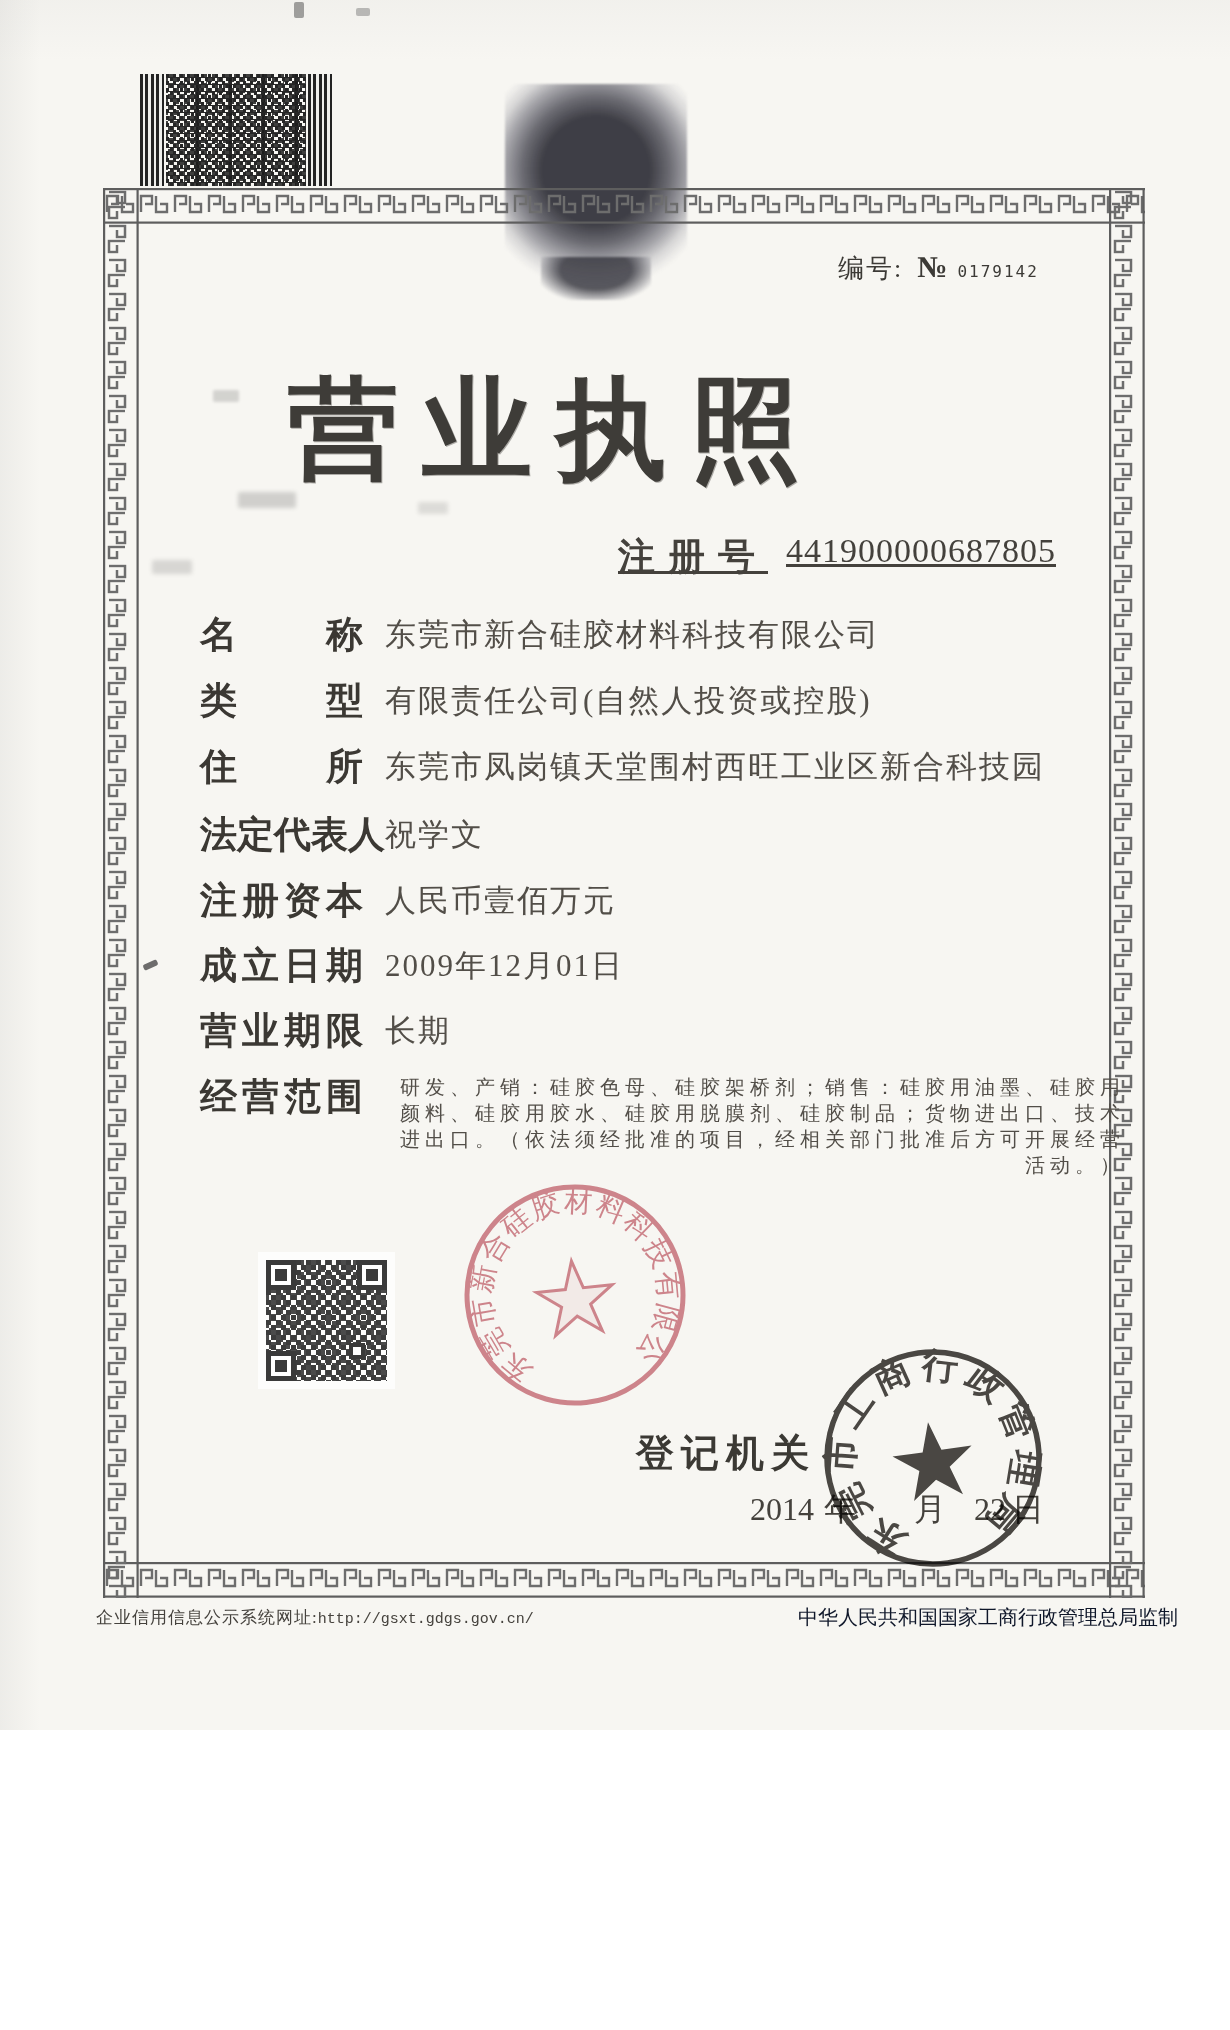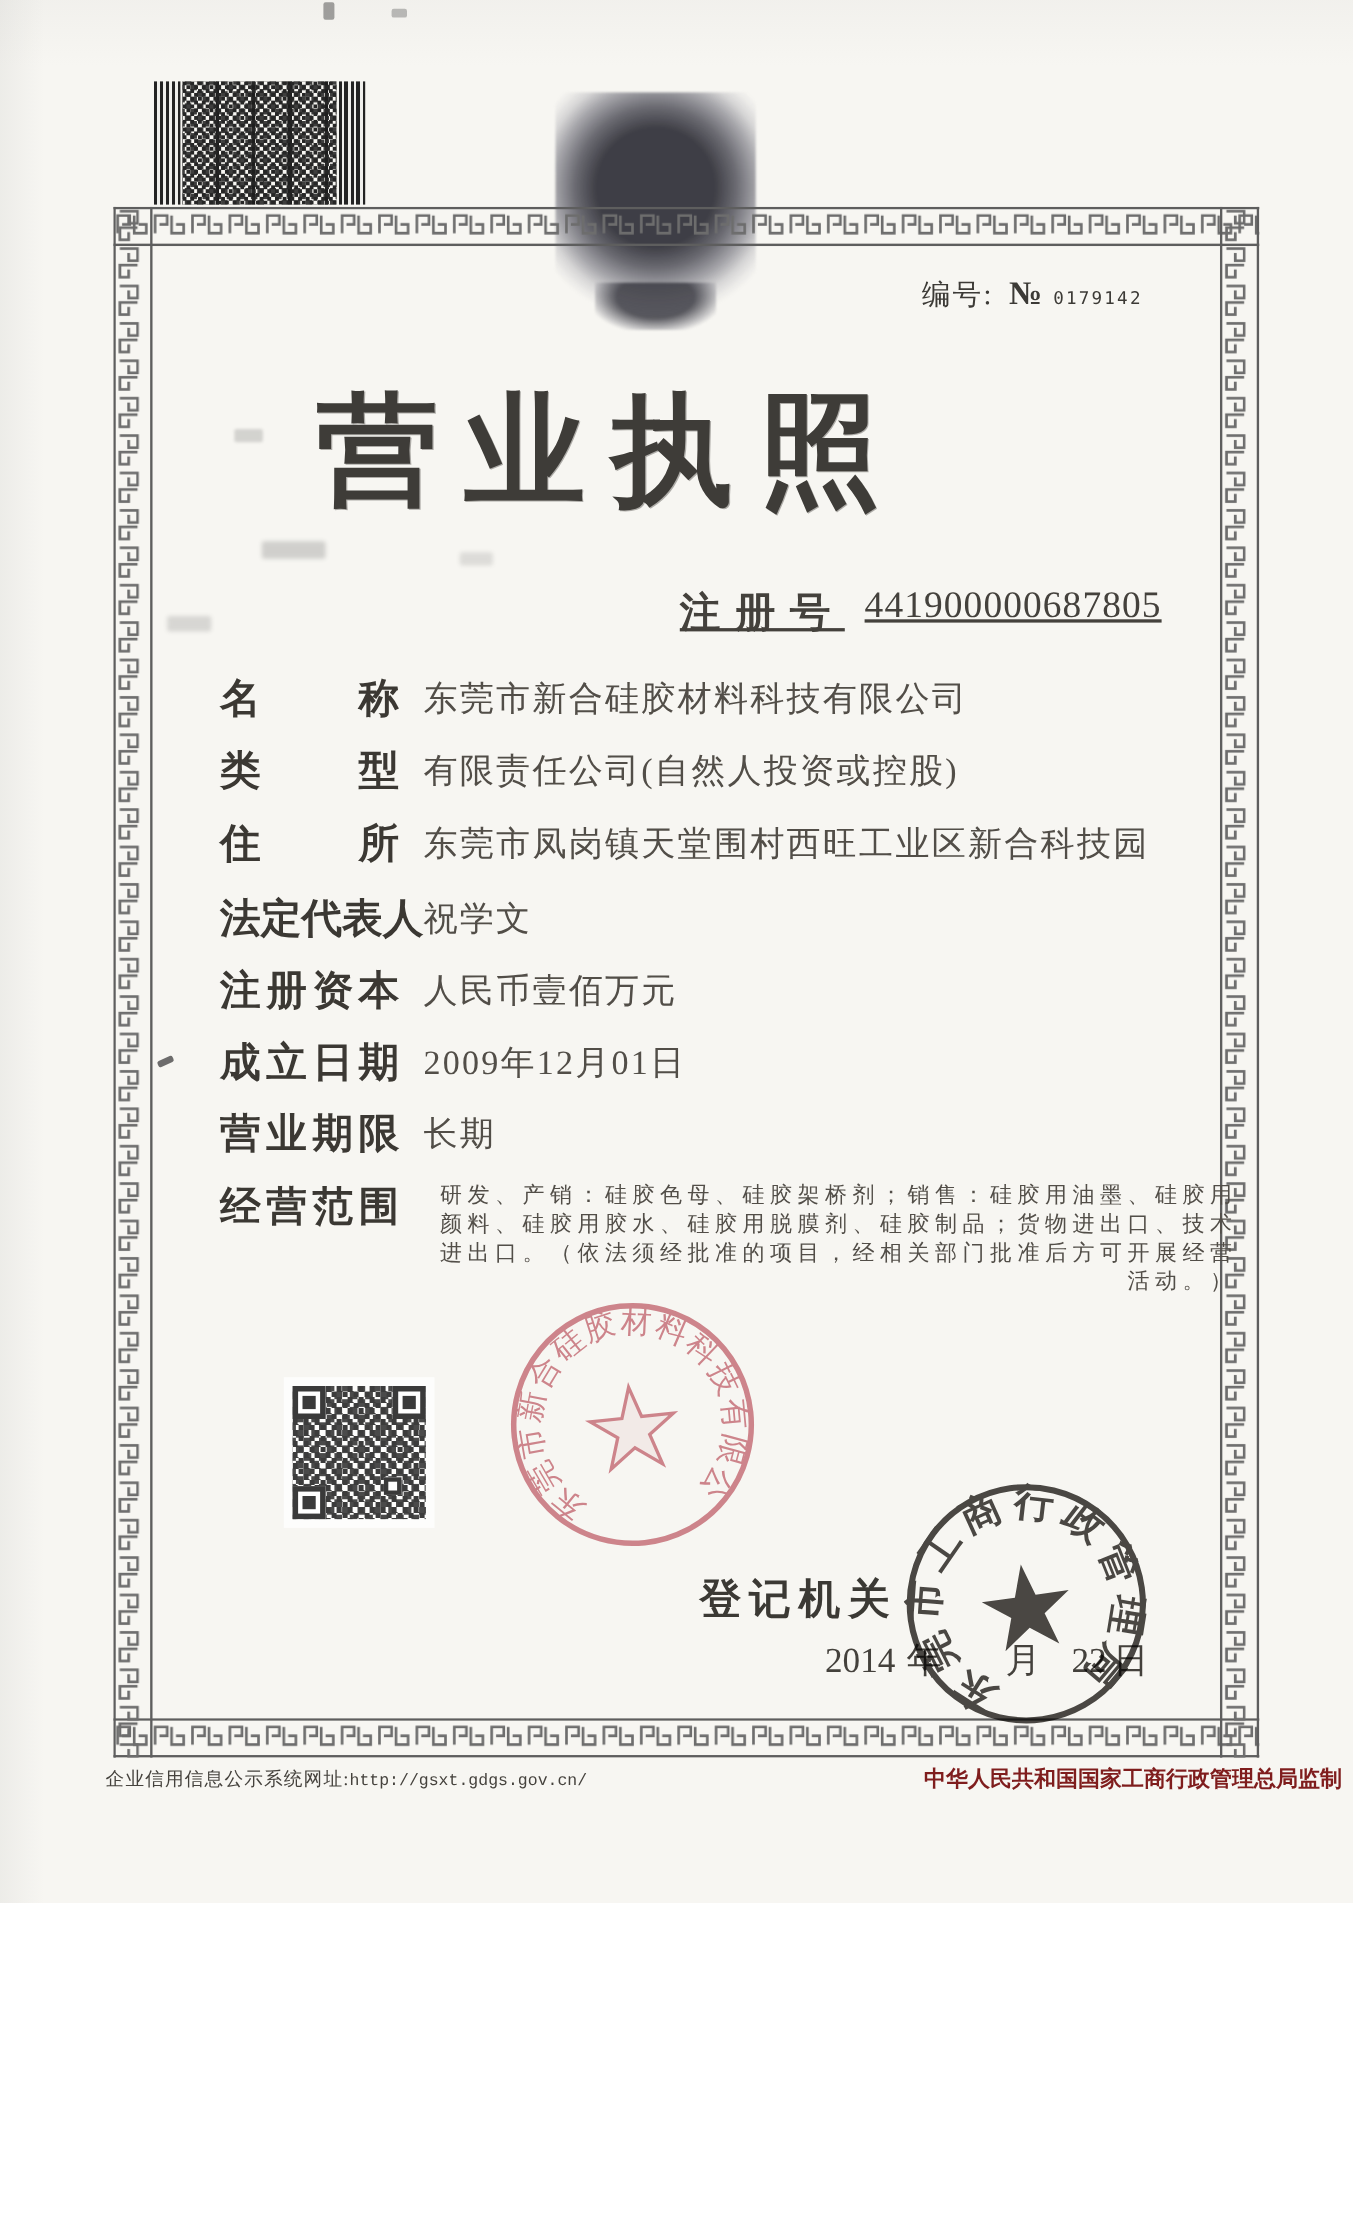--- a/index.html
+++ b/index.html
@@ -27,21 +27,21 @@
       background:radial-gradient(circle at 50% 40%, rgba(52,52,60,.95) 0 34%, rgba(70,70,80,.8) 46%,
                  rgba(100,100,112,.55) 58%, rgba(140,140,150,.3) 66%, rgba(160,160,170,.12) 72%, transparent 76%);}
   .emblem::after{content:"";position:absolute;left:20%;right:20%;bottom:0;height:20%;
       background:radial-gradient(ellipse at 50% 30%, rgba(60,60,68,.85) 0 45%, rgba(110,110,120,.35) 70%, transparent 80%);}
   
   .serial{position:absolute;left:838px;top:250px;display:flex;align-items:baseline;color:#3c3a36;}
   .serial .s-label{font-size:26px;letter-spacing:2px;}
   .serial .s-numero{font-size:30px;font-weight:bold;margin:0 10px 0 14px;}
   .serial .s-number{font-size:16px;font-family:"DejaVu Sans Mono", monospace;letter-spacing:2px;}
   
-  .title{position:absolute;left:288px;top:336px;font-family:"Liberation Sans", sans-serif;
+  .title{position:absolute;left:288px;top:356px;font-family:"Liberation Sans", sans-serif;
       font-weight:900;font-size:110px;letter-spacing:24px;color:#3e3c38;white-space:nowrap;
       text-shadow:1px 1px 0 rgba(62,60,56,.4);}
   
   .regline{position:absolute;left:618px;top:532px;display:flex;align-items:flex-start;color:#44413c;text-decoration:underline;}
   .regline .r-label{font-size:37px;letter-spacing:13px;font-weight:600;}
   .regline .r-number{font-size:34px;margin-left:18px;letter-spacing:1px;}
   
   .row{position:absolute;left:200px;display:flex;align-items:center;width:930px;}
   .row.tall{align-items:flex-start;}
   .field-label{display:flex;justify-content:space-between;width:163px;flex:none;
@@ -62,21 +62,21 @@
   .stamp-red{left:455px;top:1175px;opacity:.8;transform:rotate(-6deg);}
   .stamp-black{left:823px;top:1348px;opacity:.88;transform:rotate(-8deg);}
   
   .registry{position:absolute;left:608px;top:1428px;font-size:38px;font-weight:600;letter-spacing:7px;color:#3b3934;margin-left:28px;}
   .dateline{position:absolute;left:750px;top:1488px;display:flex;align-items:baseline;font-size:32px;color:#44413c;}
   .dateline .gap1{width:58px;} .dateline .gap2{width:28px;}
   .dateline .d-day{margin-right:6px;}
   
   .footer-left{position:absolute;left:96px;top:1606px;font-size:17px;color:#45423d;letter-spacing:1px;}
   .footer-left .url{font-family:"Liberation Mono", monospace;font-size:15px;letter-spacing:0;}
-  .footer-right{position:absolute;left:840px;top:1604px;font-size:20px;font-weight:700;color:#7f1d1d;letter-spacing:0;}
+  .footer-right{position:absolute;left:798px;top:1604px;font-size:20px;font-weight:400;color:#0f172a;letter-spacing:0;}
   
   .artifact{position:absolute;background:#4a4a4a;border-radius:2px;}
   .a-dash{left:143px;top:962px;width:15px;height:6px;transform:rotate(-25deg);opacity:.8;}
   .a-s1{left:238px;top:492px;width:58px;height:16px;opacity:.22;filter:blur(2px);}
   .a-s2{left:152px;top:560px;width:40px;height:14px;opacity:.18;filter:blur(2px);}
   .a-s3{left:418px;top:502px;width:30px;height:12px;opacity:.15;filter:blur(2px);}
   .a-s4{left:213px;top:390px;width:26px;height:12px;opacity:.2;filter:blur(1.5px);}
   .a-t1{left:294px;top:2px;width:10px;height:16px;opacity:.5;}
   .a-t2{left:356px;top:8px;width:14px;height:8px;opacity:.35;}
 </style>

